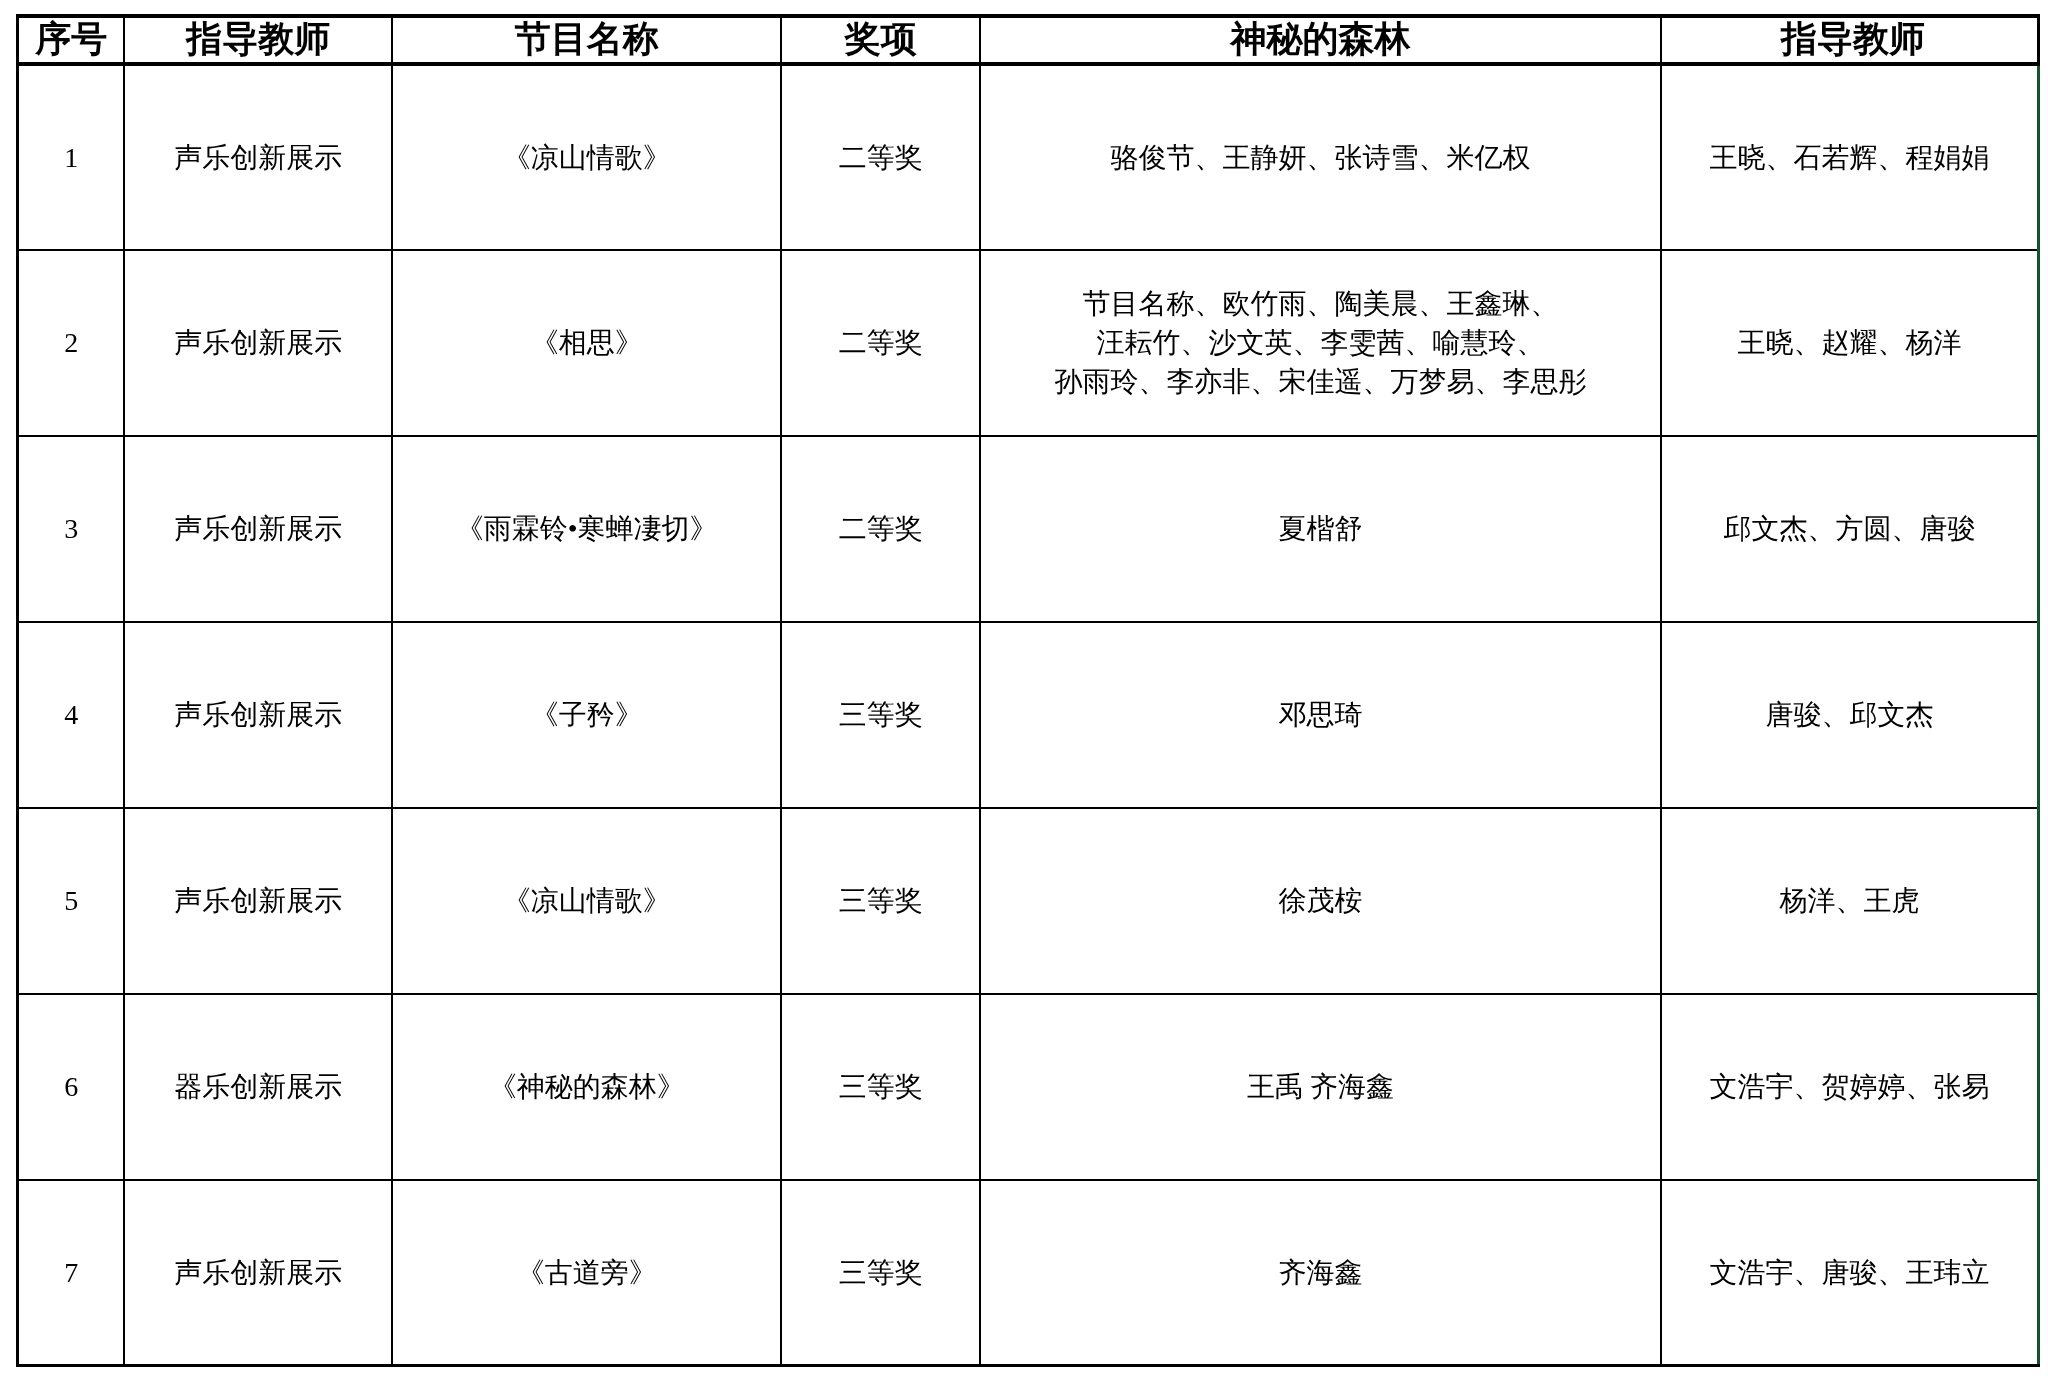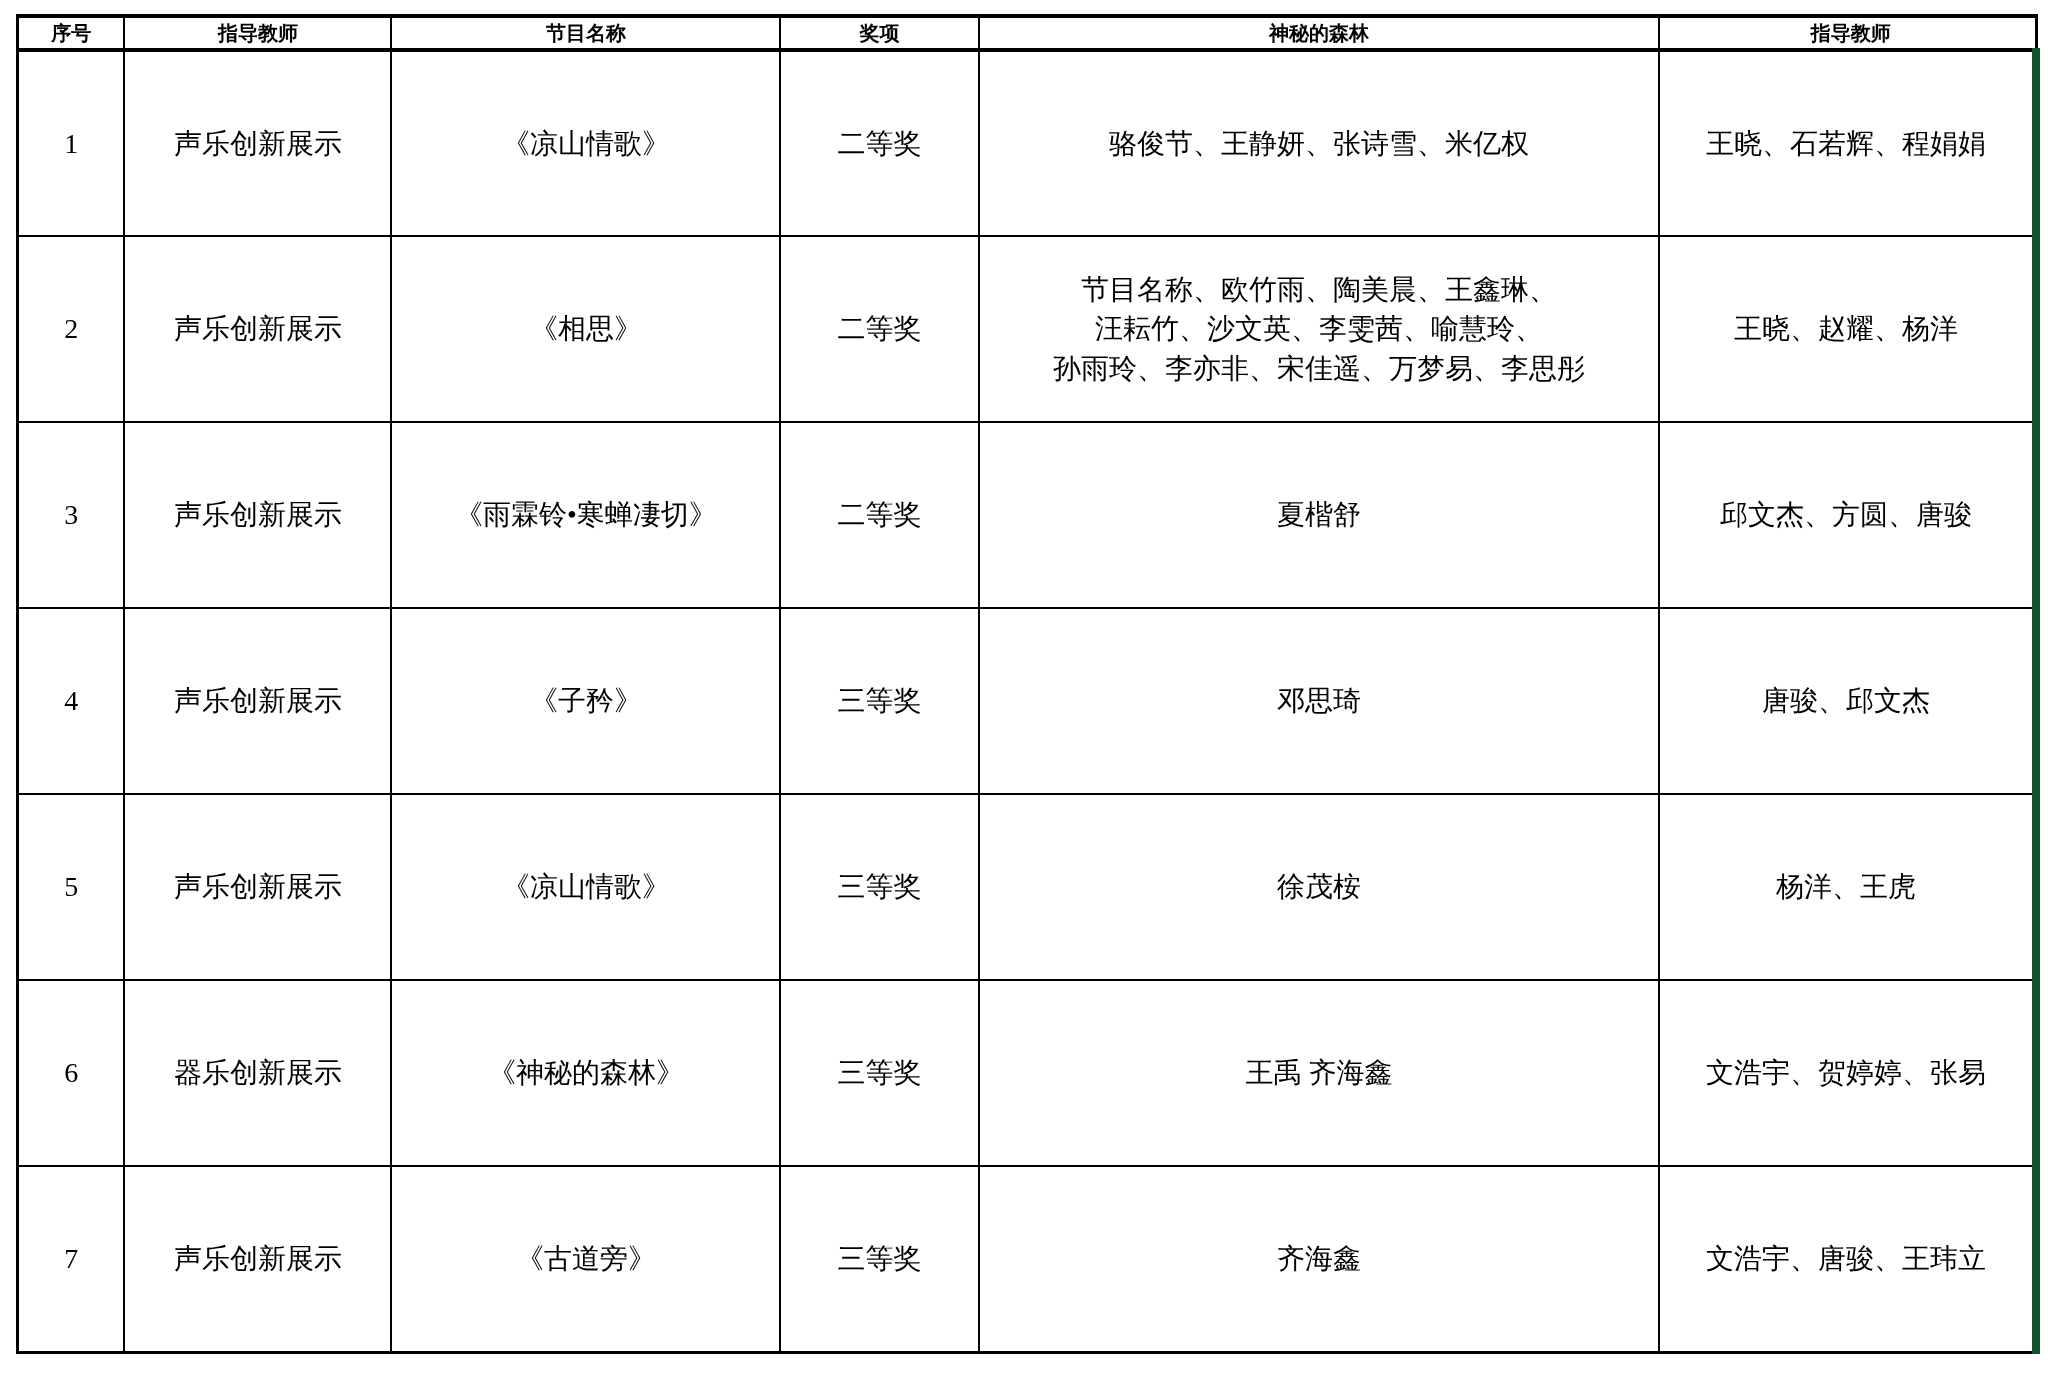--- a/index.html
+++ b/index.html
@@ -33,36 +33,36 @@
   .award-table td {
     border: 2px solid #000000;
     text-align: center;
     vertical-align: middle;
     color: #000000;
     padding: 2px 6px;
     box-sizing: border-box;
     overflow: hidden;
   }
   .award-table thead th {
-    font-size: 20px;
+    font-size: 36px;
     font-weight: bold;
     height: 34px;
     line-height: 1.1;
     border-top: 4px solid #000000;
     border-bottom: 4px solid #000000;
   }
   .award-table thead th:first-child { border-left: 3px solid #000000; }
   .award-table thead th:last-child  { border-right: 3px solid #000000; padding-left: 13px; }
   .award-table tbody td {
     font-size: 28px;
     height: 186px;
     line-height: 1.4;
   }
   .award-table tbody tr td:first-child { border-left: 3px solid #000000; }
-  .award-table tbody tr td:last-child  { border-right: 8px solid #14532d; margin-left: 44px; }
+  .award-table tbody tr td:last-child  { border-right: 3px solid #14532d; margin-left: 44px; }
   .award-table tbody tr:last-child td  { border-bottom: 3px solid #000000; }
   td.cell-players {
     white-space: pre-line; 
   }
 </style>
 </head>
 <body>
 
 <div class="page">
   <table class="award-table">

